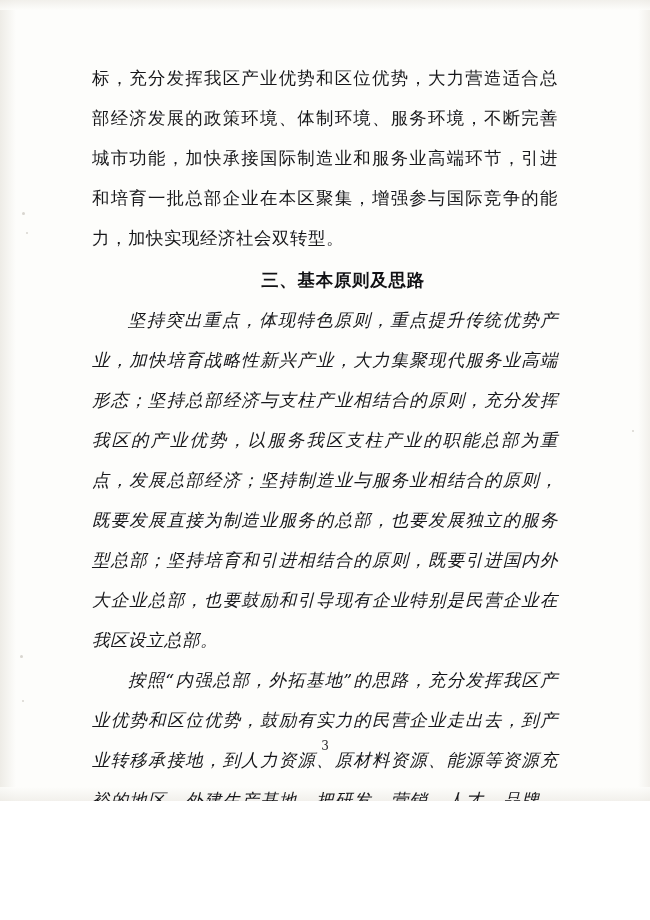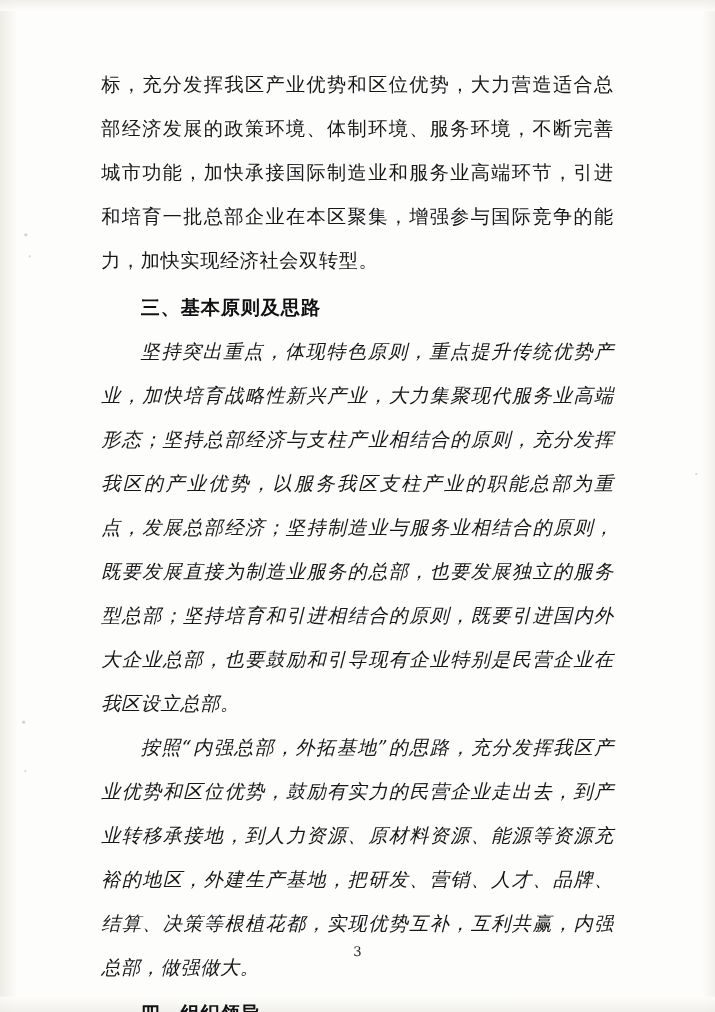--- a/index.html
+++ b/index.html
@@ -6,21 +6,21 @@
     margin: 0;
     padding: 0;
     background: #ffffff;
   }
   body {
     font-family: "DejaVu Serif", serif;
   }
   .page {
     position: relative;
     width: 650px;
-    height: 920px;
+    height: 801px;
     background: #fdfdfb;
     overflow: hidden;
   }
   
   .scan-edge-left {
     position: absolute;
     left: 0; top: 0;
     width: 16px; height: 920px;
     background: linear-gradient(to right, #eceae4, #fdfdfb);
     opacity: 0.9;
@@ -73,20 +73,21 @@
   }
   .heading {
     margin: 0;
     font-size: 17.4px;
     line-height: 40px;
     font-weight: bold;
     color: #111114;
     text-indent: 36px;
     letter-spacing: 0.8px;
     font-family: "DejaVu Sans", sans-serif;
+    text-align: center;
   }
   .gap-sm { height: 2px; }
   .page-number {
     position: absolute;
     left: 0;
     right: 0;
     bottom: 48px;
     text-align: center;
     font-size: 12px;
     color: #2a2a2d;

